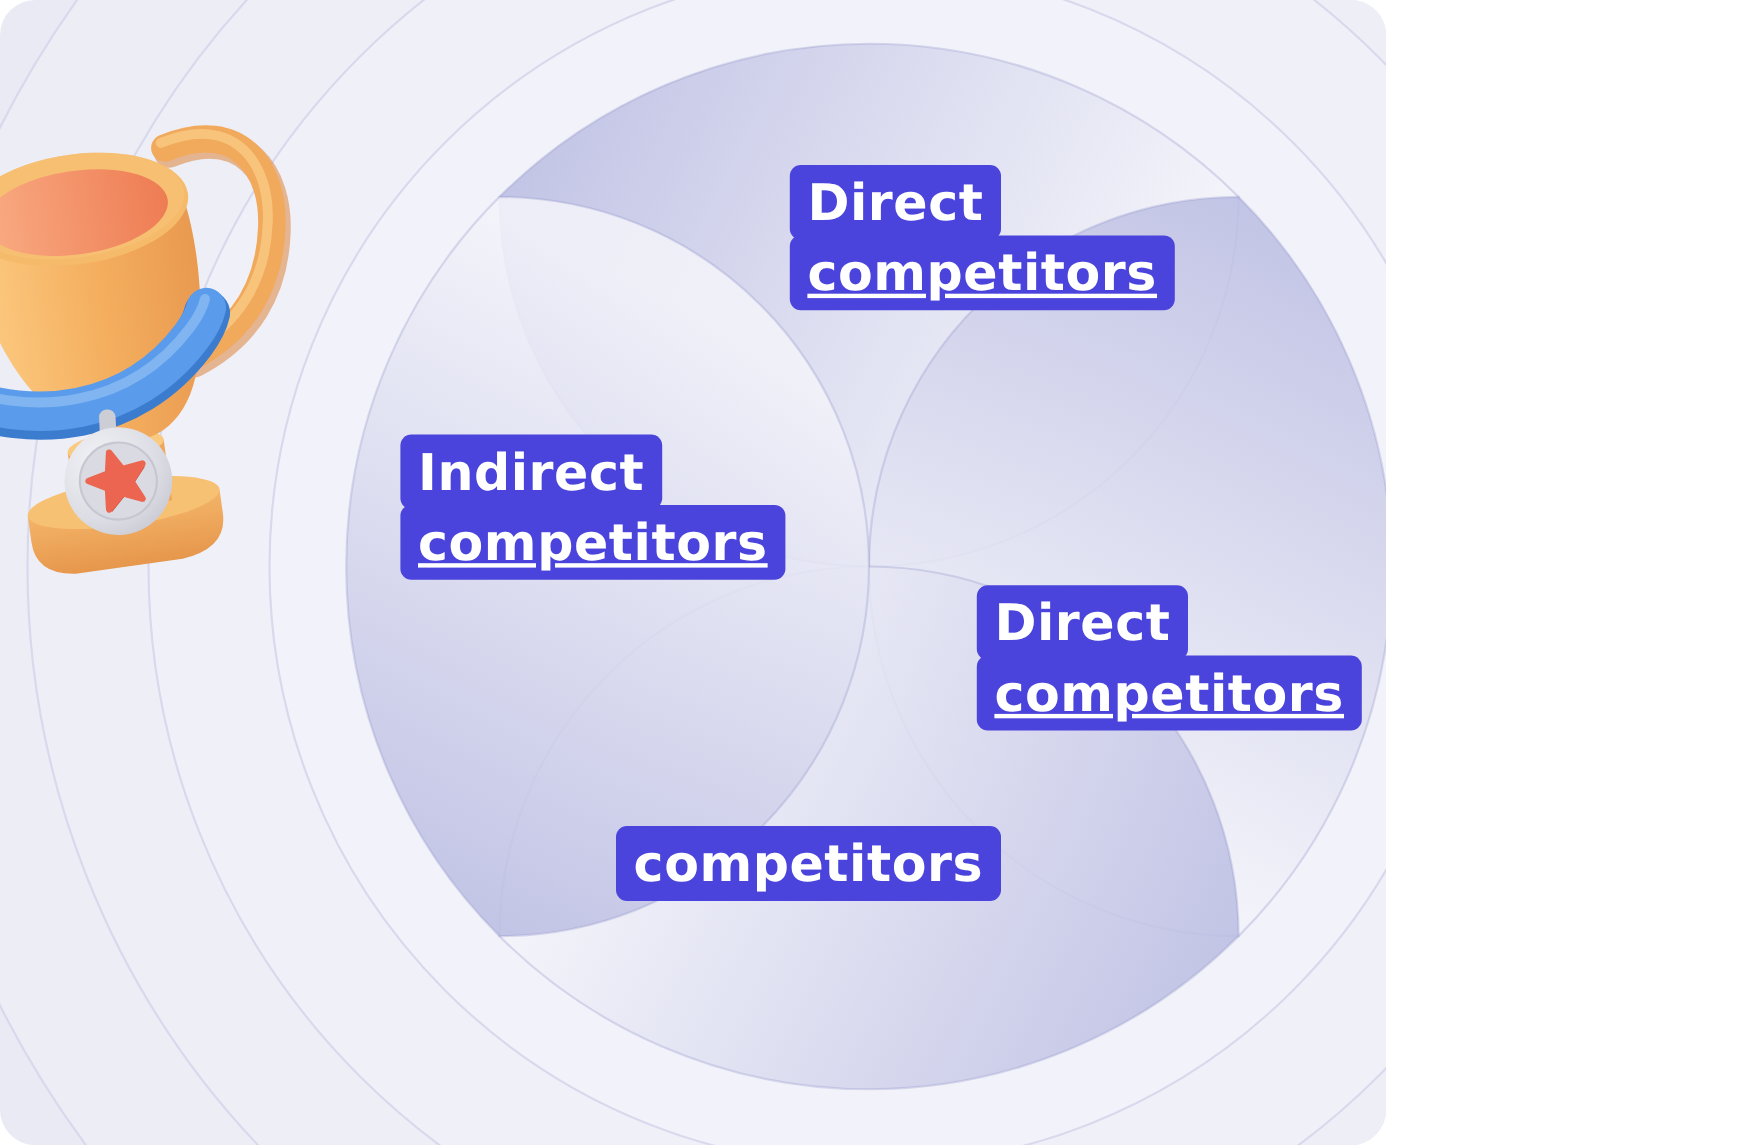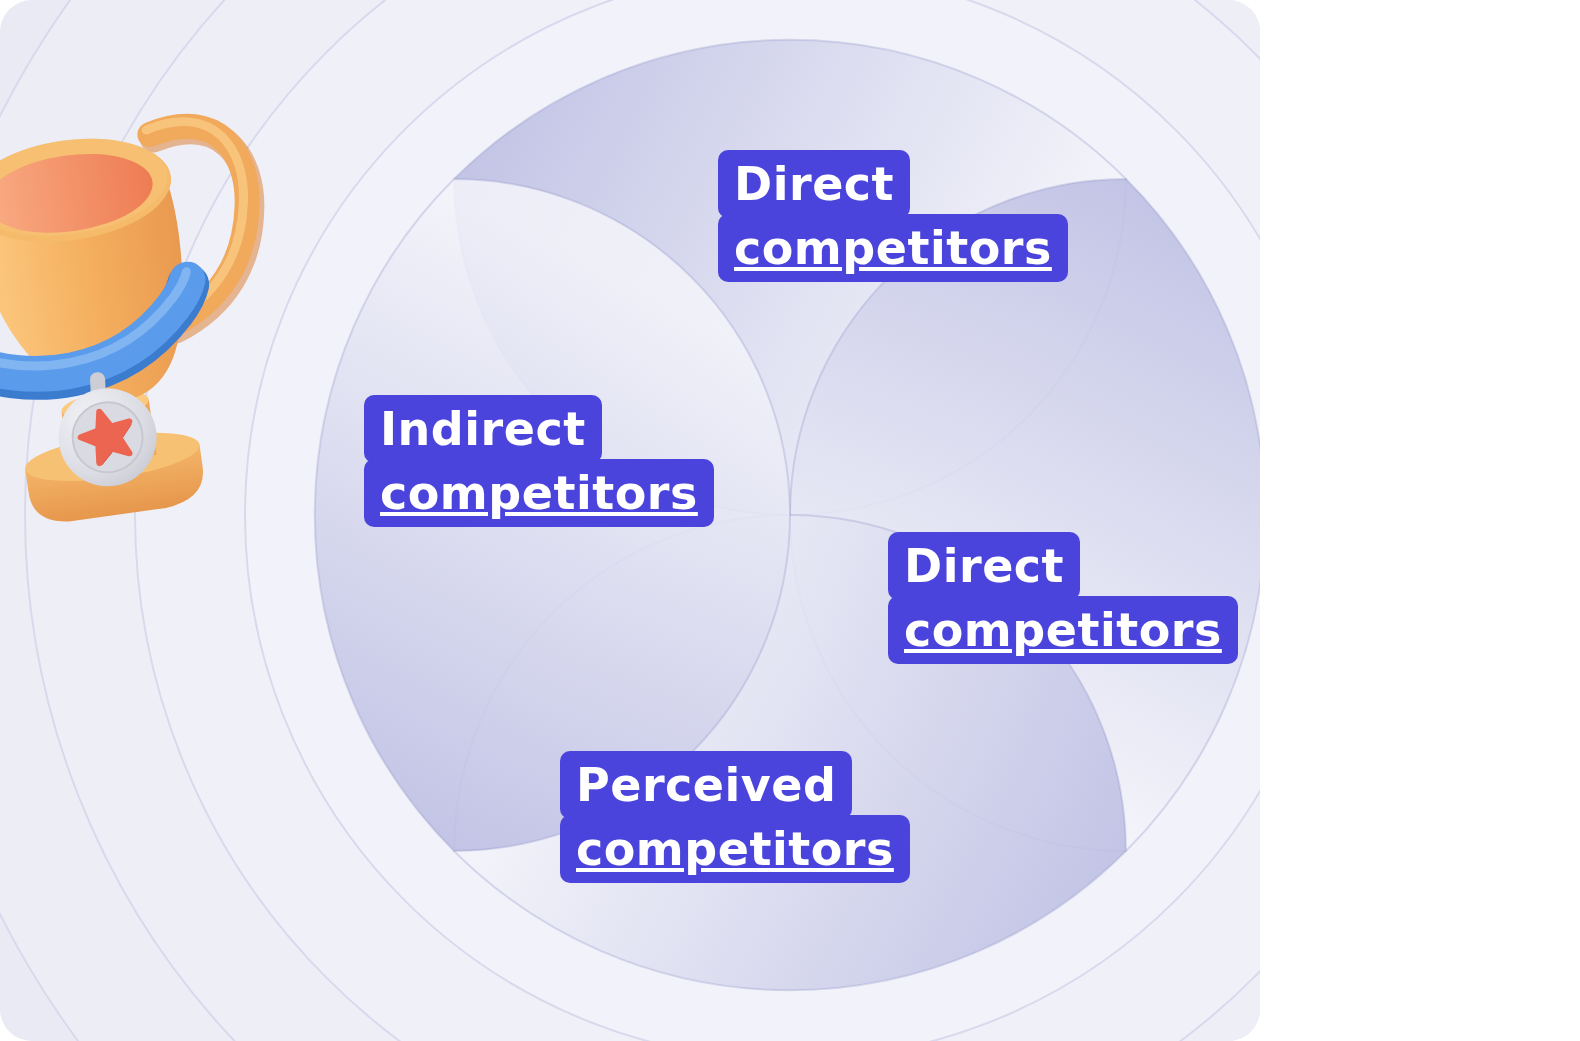--- a/index.html
+++ b/index.html
@@ -199,17 +199,16 @@
   </div>
   <div class="label label-indirect">
     <div class="chip">Indirect</div>
     <div class="chip">competitors</div>
   </div>
   <div class="label label-partner">
     <div class="chip">Direct</div>
     <div class="chip">competitors</div>
   </div>
   <div class="label label-perceived">
-    <div class="chip">Perceived</div>
     <div class="chip">competitors</div>
   </div>
 
 </div>
 
 </body></html>

